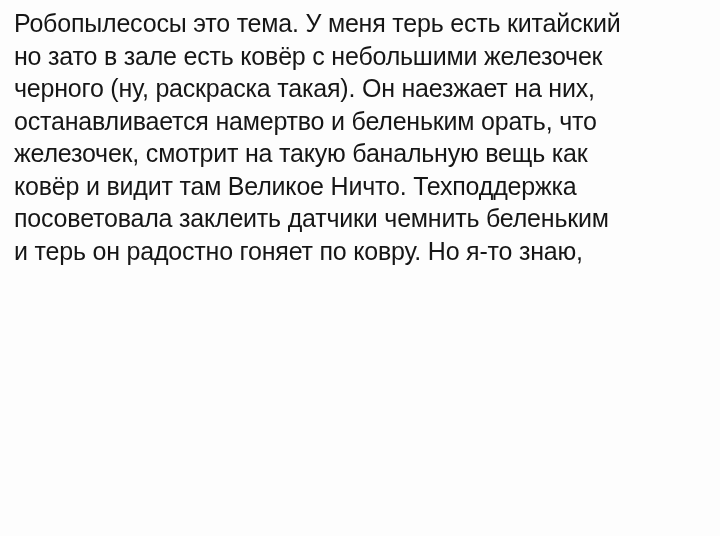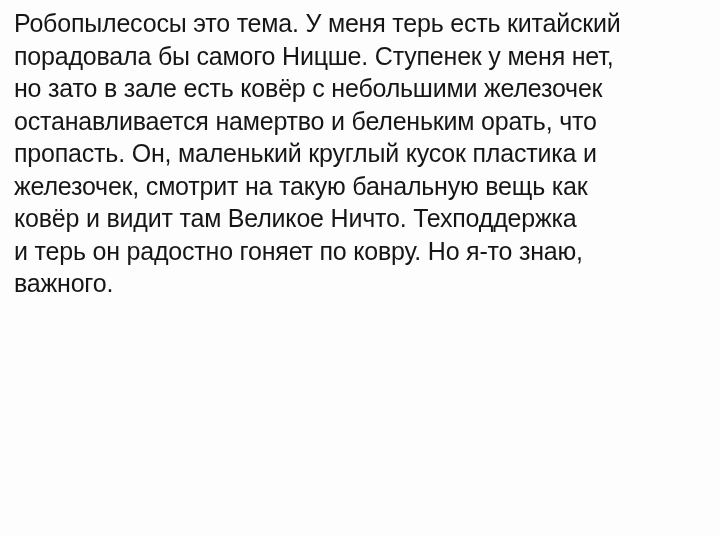--- a/index.html
+++ b/index.html
@@ -31,22 +31,21 @@
   .text-line {
     white-space: nowrap;
   }
 </style>
 </head>
 <body>
 
 <div class="page">
   <div class="text-block">
       <div class="text-line">Робопылесосы это тема. У меня терь есть китайский</div>
-      <div class="text-line">порадовала бы самого Ницше. Ступенек у меня нет,</div>
       <div class="text-line">но зато в зале есть ковёр с небольшими железочек</div>
+      <div class="text-line">черного (ну, раскраска такая). Он наезжает на них,</div>
       <div class="text-line">останавливается намертво и беленьким орать, что</div>
-      <div class="text-line">пропасть. Он, маленький круглый кусок пластика и</div>
       <div class="text-line">железочек, смотрит на такую банальную вещь как</div>
       <div class="text-line">ковёр и видит там Великое Ничто. Техподдержка</div>
+      <div class="text-line">посоветовала заклеить датчики чемнить беленьким</div>
       <div class="text-line">и терь он радостно гоняет по ковру. Но я-то знаю,</div>
-      <div class="text-line">важного.</div>
     </div>
 </div>
 
 </body></html>

